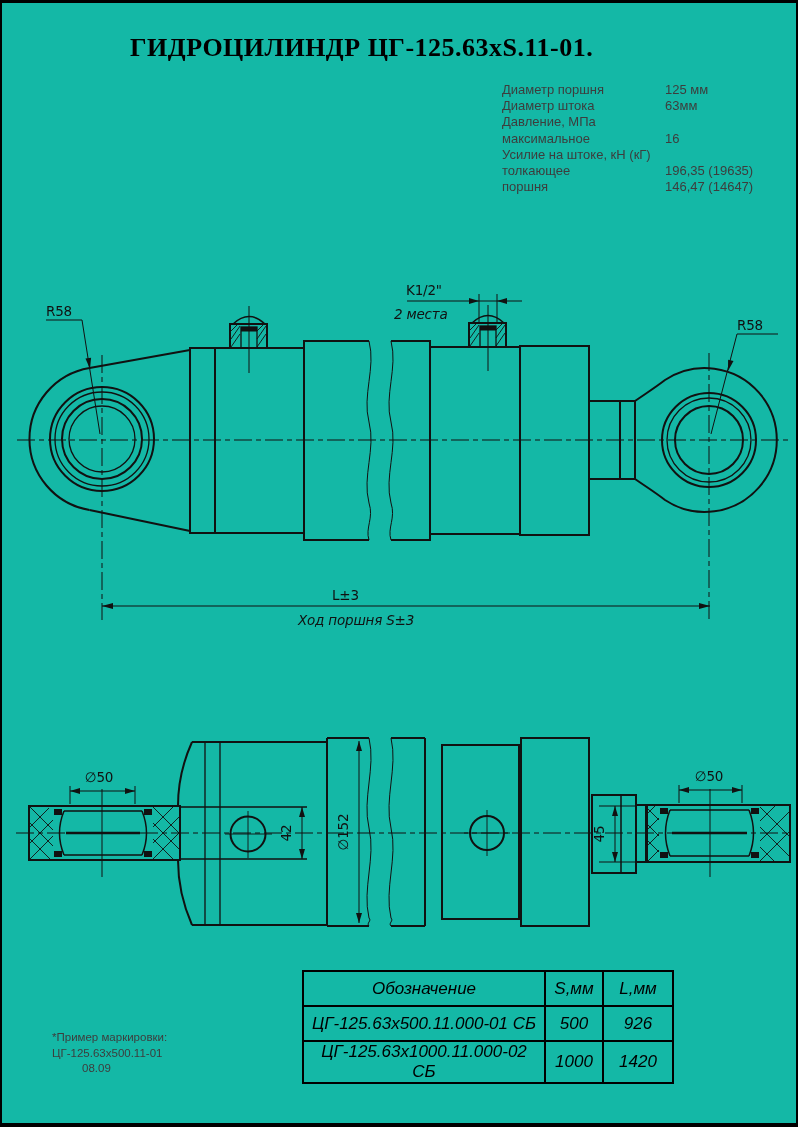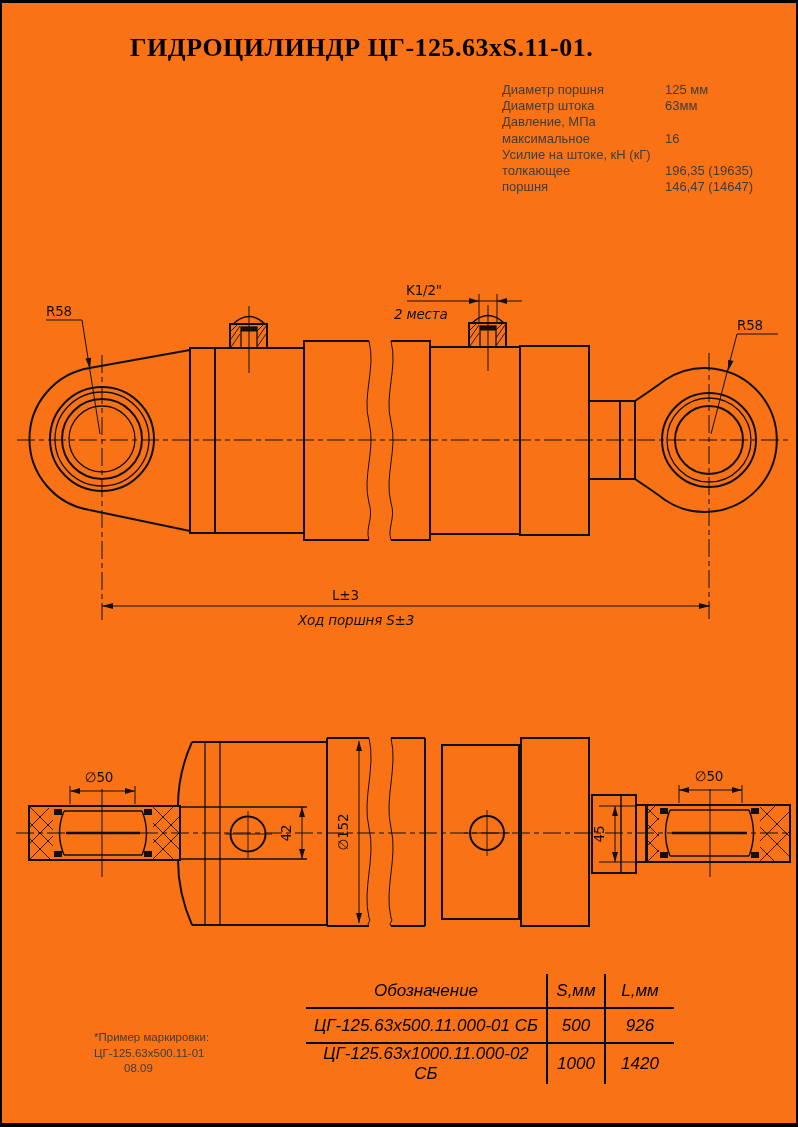--- a/index.html
+++ b/index.html
@@ -1,18 +1,18 @@
 <!DOCTYPE html>
 <html><head>
 <meta charset="utf-8">
 <style>
   html,body{margin:0;padding:0;background:#fff;}
   #sheet{
     position:relative;width:798px;height:1127px;box-sizing:border-box;
-    background:#f97316;overflow:hidden;
+    background:#14b8a6;overflow:hidden;
     border-top:3px solid #000;border-bottom:4px solid #000;
     border-left:2px solid #000;border-right:2px solid #000;
     font-family:"Liberation Sans",sans-serif;color:#222;
   }
   .title{
     position:absolute;left:128px;top:30px;width:560px;
     font-family:"Liberation Serif",serif;font-weight:bold;font-size:26px;
     letter-spacing:.5px;color:#000;white-space:nowrap;
   }
   .specs{position:absolute;left:500px;top:79px;font-size:13px;color:#3d3d3d;line-height:16.2px;}
@@ -27,25 +27,25 @@
   svg .h{stroke:#111;stroke-width:.9;fill:none;}
   svg .cl{stroke:#111;stroke-width:1;fill:none;stroke-dasharray:18 4 5 4;}
   svg .fill{fill:#111;stroke:none;}
   svg text{fill:#111;font-family:"DejaVu Sans",sans-serif;font-size:13.5px;letter-spacing:-.2px;}
   svg text.it{font-style:italic;}
   .spec-table{
     position:absolute;left:300px;top:967px;border-collapse:collapse;
     font-family:"Liberation Sans",sans-serif;font-style:italic;font-size:17px;color:#000;
   }
   .spec-table td{border:2px solid #000;text-align:center;padding:0 4px;}
-  .spec-table{border:4px solid #f97316;}
+  .spec-table{border:1px solid #f97316;}
   .spec-table .c1{width:232px;height:33px;}
   .spec-table .c2{width:48px;}
   .spec-table .c3{width:60px;}
-  .note{position:absolute;left:50px;top:1027px;font-size:11.5px;color:#3d3d3d;line-height:15.5px;margin-left:42px;}
+  .note{position:absolute;left:50px;top:1027px;font-size:11.5px;color:#3d3d3d;line-height:15.5px;}
   .note .indent{margin-left:30px;}
 </style>
 </head>
 <body>
 
 <div id="sheet">
 
   <div class="title">ГИДРОЦИЛИНДР ЦГ-125.63хS.11-01.</div>
 
   <div class="specs">

